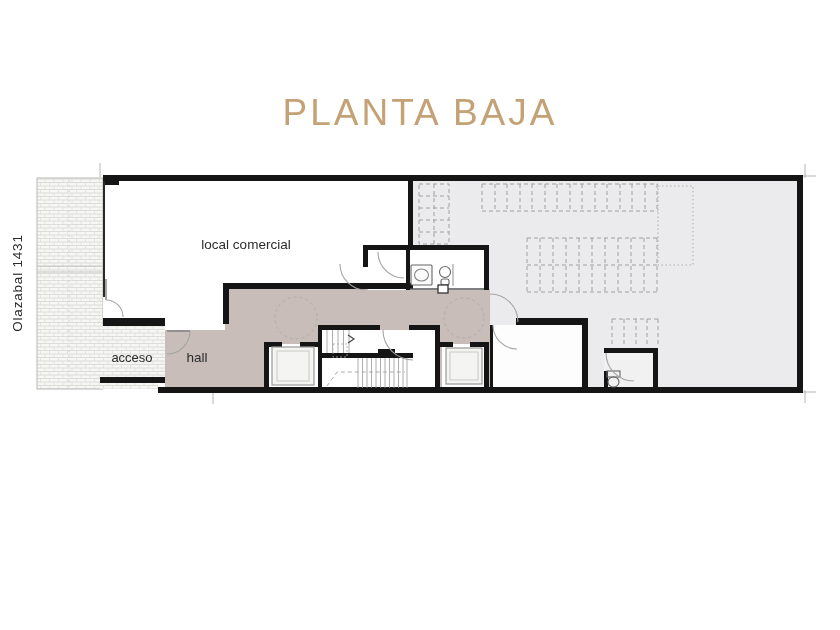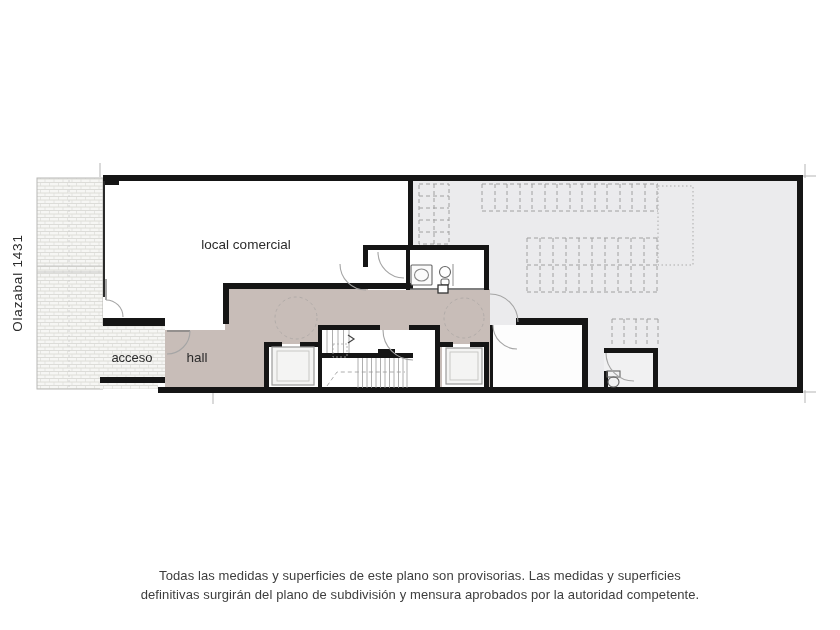--- a/index.html
+++ b/index.html
@@ -22,20 +22,21 @@
   .plan-label{
     font-family:"Liberation Sans",sans-serif;
     fill:#2b2b2b;
   }
 </style>
 </head>
 <body>
 
 <div class="page">
 
+  <div class="plan-title">PLANTA BAJA</div>
 
   <svg class="plan-svg" width="840" height="630" viewBox="0 0 840 630" xmlns="http://www.w3.org/2000/svg">
 
     <defs>
       <pattern id="brick" width="9" height="7" patternUnits="userSpaceOnUse">
         <rect width="9" height="7" fill="#f6f6f4"></rect>
         <path d="M0,0.5H9 M0,4H9" stroke="#d5d5d1" stroke-width="0.8" fill="none"></path>
         <path d="M4.5,0.5V4 M0,4V7 M9,4V7" stroke="#dcdcd8" stroke-width="0.7" fill="none"></path>
       </pattern>
     </defs>
@@ -167,18 +168,14 @@
     </g>
 
     <g>
       <text class="plan-label" x="246" y="249" font-size="13.5" text-anchor="middle">local comercial</text>
       <text class="plan-label" x="132" y="362" font-size="13" text-anchor="middle">acceso</text>
       <text class="plan-label" x="197" y="362" font-size="13.5" text-anchor="middle">hall</text>
       <text class="plan-label" x="22" y="283" font-size="13.5" text-anchor="middle" fill="#333333" letter-spacing="0.8" transform="rotate(-90 22 283)">Olazabal 1431</text>
     </g>
   </svg>
 
-  <div class="footer">
-    <div>Todas las medidas y superficies de este plano son provisorias. Las medidas y superficies</div>
-    <div>definitivas surgirán del plano de subdivisión y mensura aprobados por la autoridad competente.</div>
-  </div>
 
 </div>
 
 </body></html>

